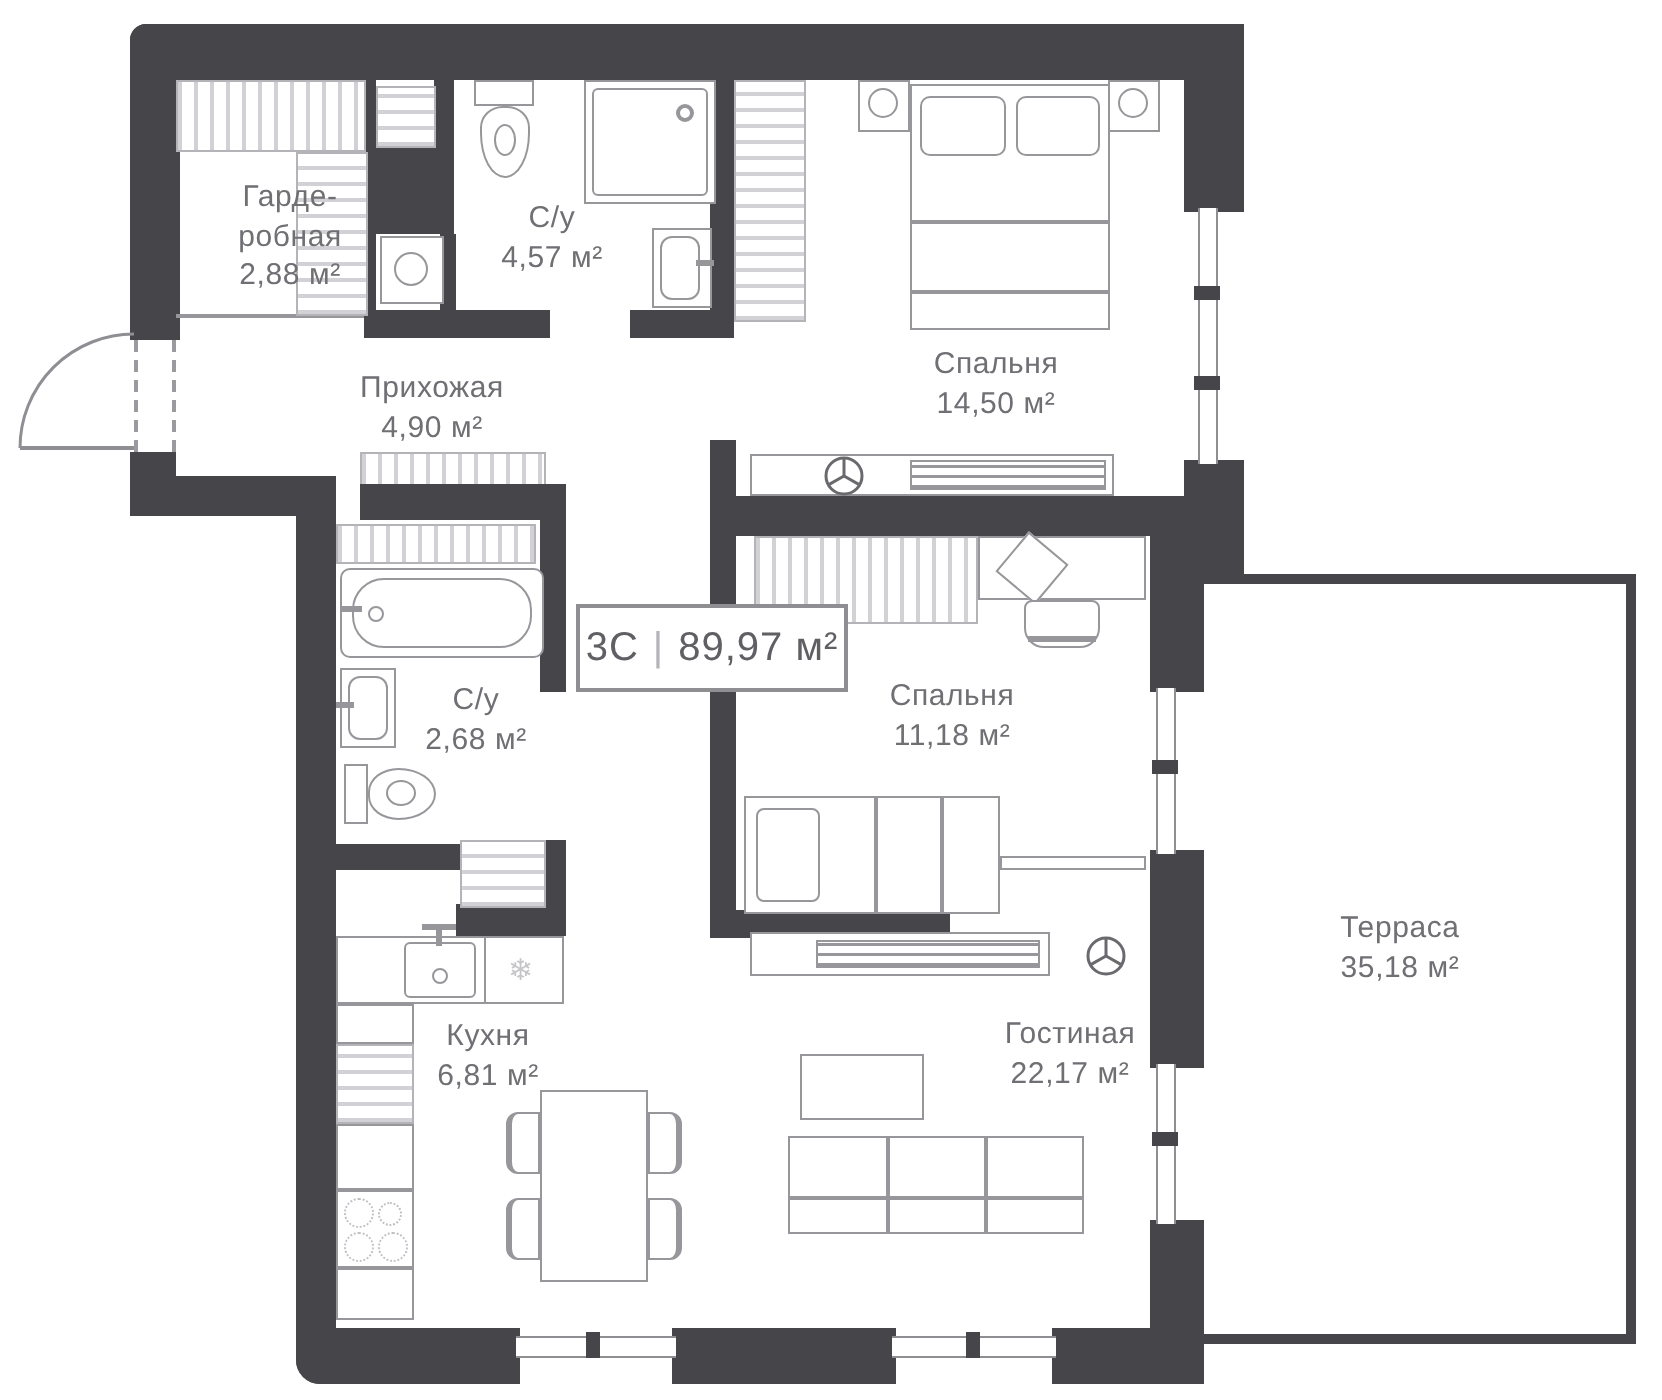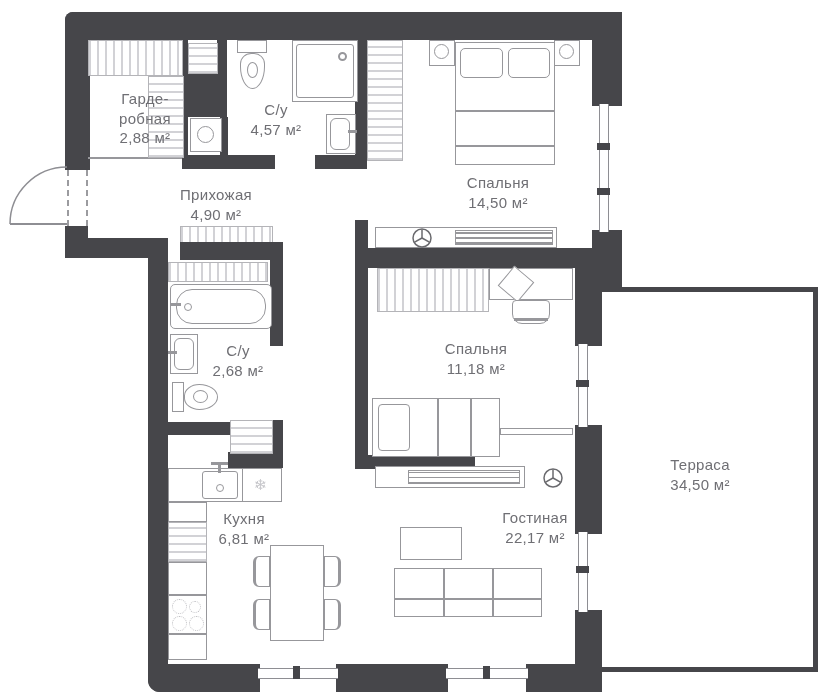--- a/index.html
+++ b/index.html
@@ -219,17 +219,22 @@
   <div class="lab" style="left:244px;top:528px;">
     <div>Кухня</div>
     <div>6,81 м²</div>
   </div>
   <div class="lab" style="left:507px;top:527px;margin-left:28px;">
     <div>Гостиная</div>
     <div>22,17 м²</div>
   </div>
   <div class="lab" style="left:700px;top:474px;">
     <div>Терраса</div>
-    <div>34,50 м²</div>
-  </div>
-
+    <div>35,18 м²</div>
+  </div>
+
+  <div class="plate">
+    <span>3С</span>
+    <span class="sep">|</span>
+    <span>89,97 м²</span>
+  </div>
 
 </div>
 
 </body></html>

